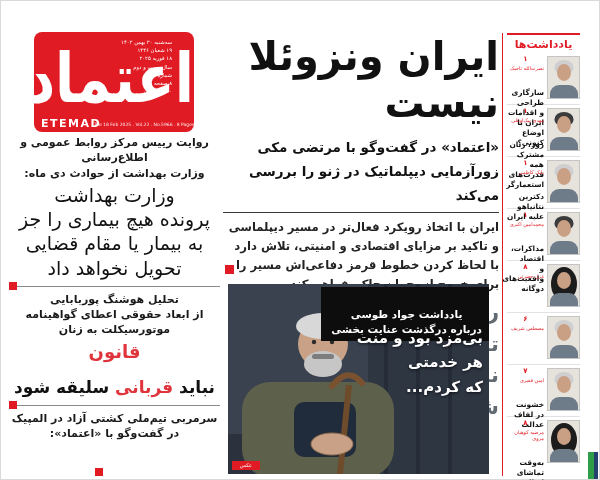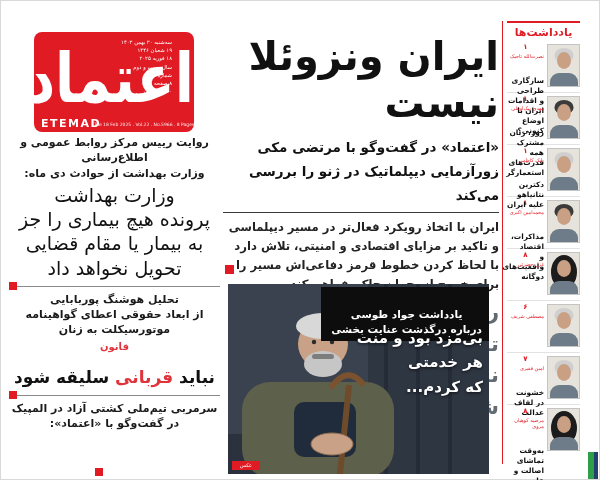--- a/index.html
+++ b/index.html
@@ -44,27 +44,27 @@
   .credit-chip { position:absolute; left:4px; bottom:4px; width:28px; height:9px;
                  background:#e11b24; color:#fff; font-size:5px; line-height:9px;
                  text-align:center; overflow:hidden; }
 
   
   .leftcol { position:absolute; left:8px; top:134px; width:211px; text-align:center; color:#111; }
   .leftcol .kicker { font-size:11px; font-weight:bold; line-height:1.4; color:#1a1a1a; }
   .h-big   { font-size:19px;   font-weight:400; line-height:1.27; margin-top:2px; }
   .h-mid   { font-size:17px; font-weight:800; line-height:1.35; margin-top:14px; }
   .red-word { color:#e0343c; }
-  .law-top { font-size:10px; font-weight:800; color:#e0343c; margin-top:3px; }
+  .law-top { font-size:18px; font-weight:800; color:#e0343c; margin-top:3px; }
   .divider { position:relative; border-top:1.3px solid #8a8a8a; margin:6px 0 5px 0; }
   .divider .mark { left:0; top:-5px; width:8px; height:8px; }
   .endmark { position:absolute; left:86px; top:333px; width:8px; height:8px; background:#e11b24; }
 
   
-  .sidebar { position:absolute; left:501px; top:20px; width:87px; height:443px;
+  .sidebar { position:absolute; left:501px; top:32px; width:87px; height:443px;
              border-left:1.5px solid #e11b24; padding:0 9px 0 4px; }
   .sb-toprule { height:2px; background:#e11b24; }
   .sb-title { color:#e11b24; font-size:11px; font-weight:bold; text-align:center; margin:3px 0 2px; }
   .entry { display:flex; direction:rtl; align-items:flex-start; height:52px;
            padding-top:3px; border-bottom:1px solid #e2e2e2; }
   .entry:last-child { border-bottom:none; }
   .av { width:33px; height:43px; background:#e6e3dd; border:1px solid #c4c4c4;
         position:relative; overflow:hidden; margin-left:3px; flex:none; }
   .av::before { content:""; position:absolute; top:3px; left:50%; transform:translateX(-50%);
                 width:19px; height:14px; border-radius:50% 50% 42% 42%; background:#cfcfcf; }

